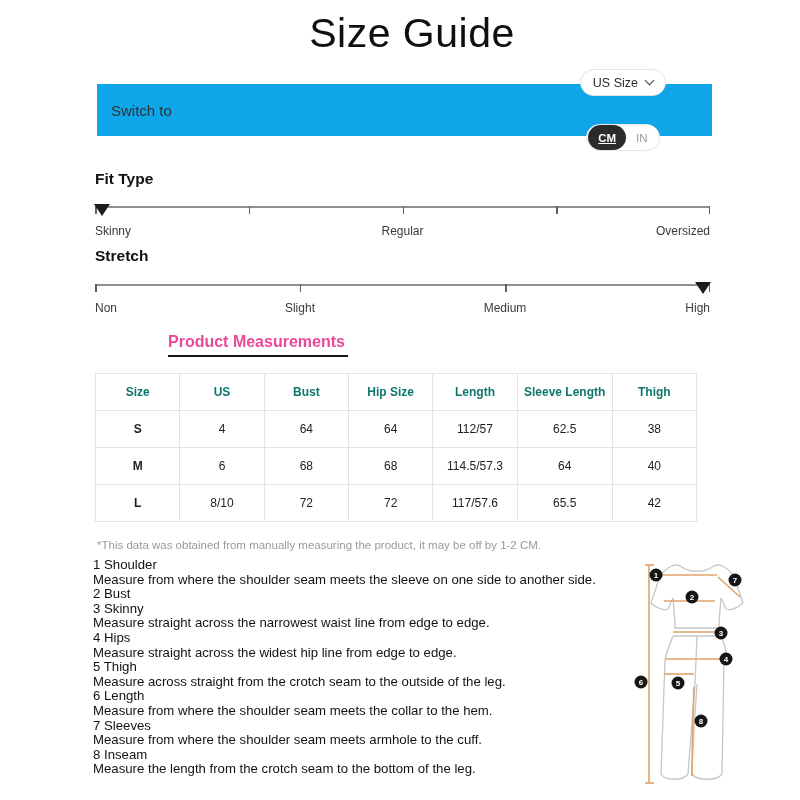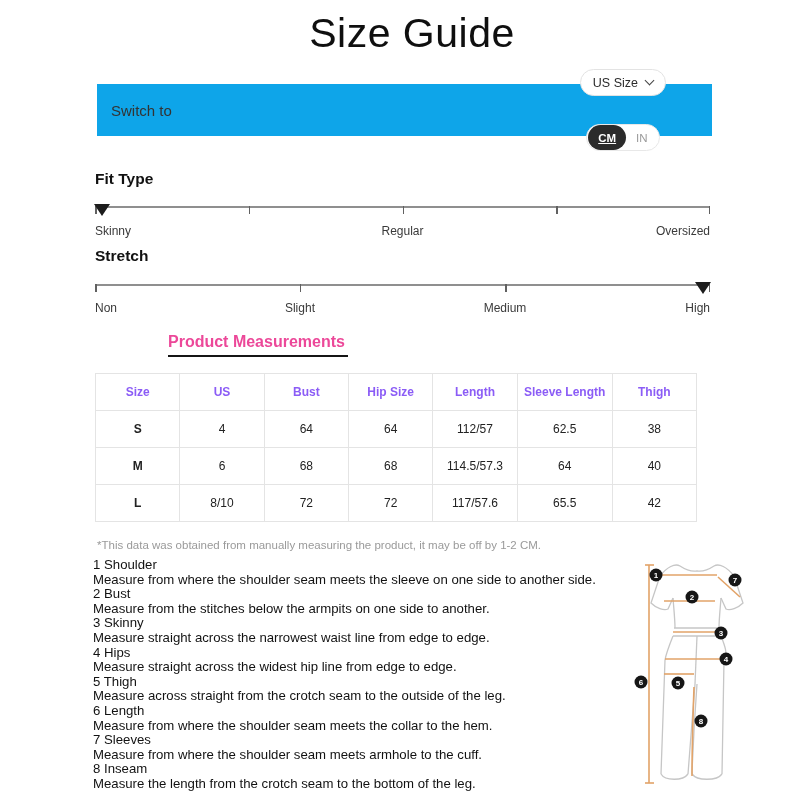--- a/index.html
+++ b/index.html
@@ -40,21 +40,21 @@
   .sl-33 { left:33.33%; transform:translateX(-50%); }
   .sl-66 { left:66.67%; transform:translateX(-50%); }
 
   
   .pm-heading { position:absolute; left:168px; top:333px; font-size:16px; font-weight:bold;
     color:#ec4899; border-bottom:2.5px solid #151515; padding:0 3px 4px 0; }
   table.size-table { position:absolute; left:95px; top:373px; width:602px;
     border-collapse:collapse; font-size:12px; color:#222; table-layout:fixed; }
   .size-table th, .size-table td { border:1px solid #e4e4e4; height:37px;
     text-align:center; vertical-align:middle; font-weight:normal; padding:0 2px; }
-  .size-table th { font-weight:bold; color:#8b5cf6; }
+  .size-table th { font-weight:bold; color:#0f766e; }
   .size-table td.size-cell { font-weight:bold; }
   .size-table col.c-sleeve { width:95px; }
 
   .footnote { position:absolute; left:97px; top:539px; font-size:11.5px; color:#9a9a9a; }
 
   
   .guide { position:absolute; left:93px; top:558px; width:548px;
     font-size:13.2px; line-height:14.6px; color:#121212; }
 
   
@@ -164,21 +164,20 @@
     </tr>
   </tbody>
 </table>
 
 <div class="footnote">*This data was obtained from manually measuring the product, it may be off by 1-2 CM.</div>
 
 <div class="guide">
   <div><span>1</span> <span>Shoulder</span></div>
   <div>Measure from where the shoulder seam meets the sleeve on one side to another side.</div>
   <div><span>2</span> <span>Bust</span></div>
-  <div>Measure from the stitches below the armpits on one side to another.</div>
   <div><span>3</span> <span>Skinny</span></div>
   <div>Measure straight across the narrowest waist line from edge to edge.</div>
   <div><span>4</span> <span>Hips</span></div>
   <div>Measure straight across the widest hip line from edge to edge.</div>
   <div><span>5</span> <span>Thigh</span></div>
   <div>Measure across straight from the crotch seam to the outside of the leg.</div>
   <div><span>6</span> <span>Length</span></div>
   <div>Measure from where the shoulder seam meets the collar to the hem.</div>
   <div><span>7</span> <span>Sleeves</span></div>
   <div>Measure from where the shoulder seam meets armhole to the cuff.</div>

